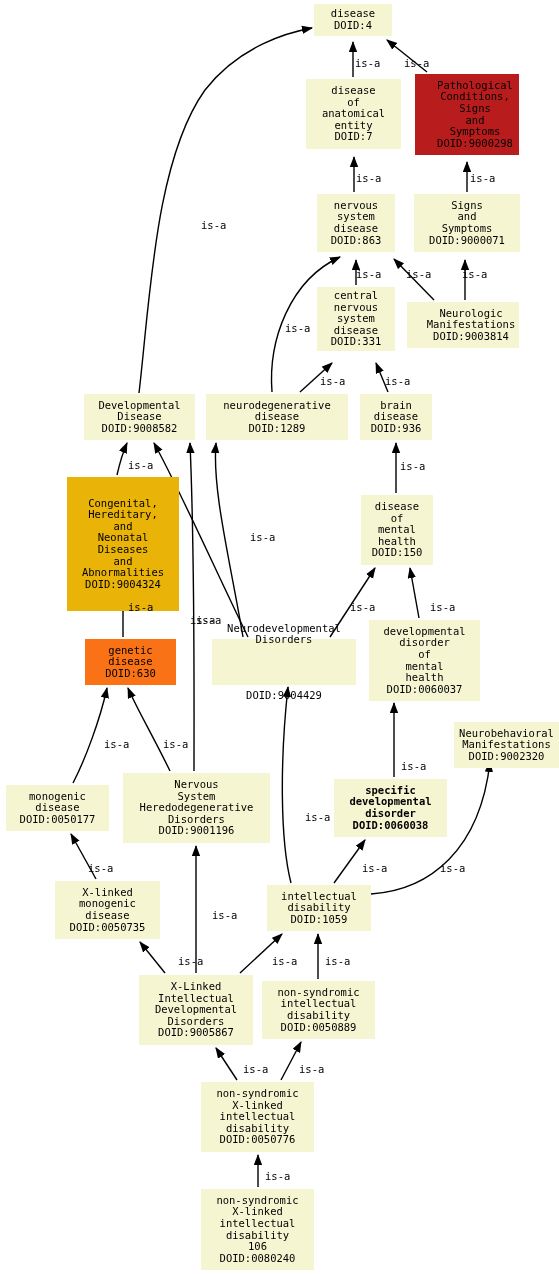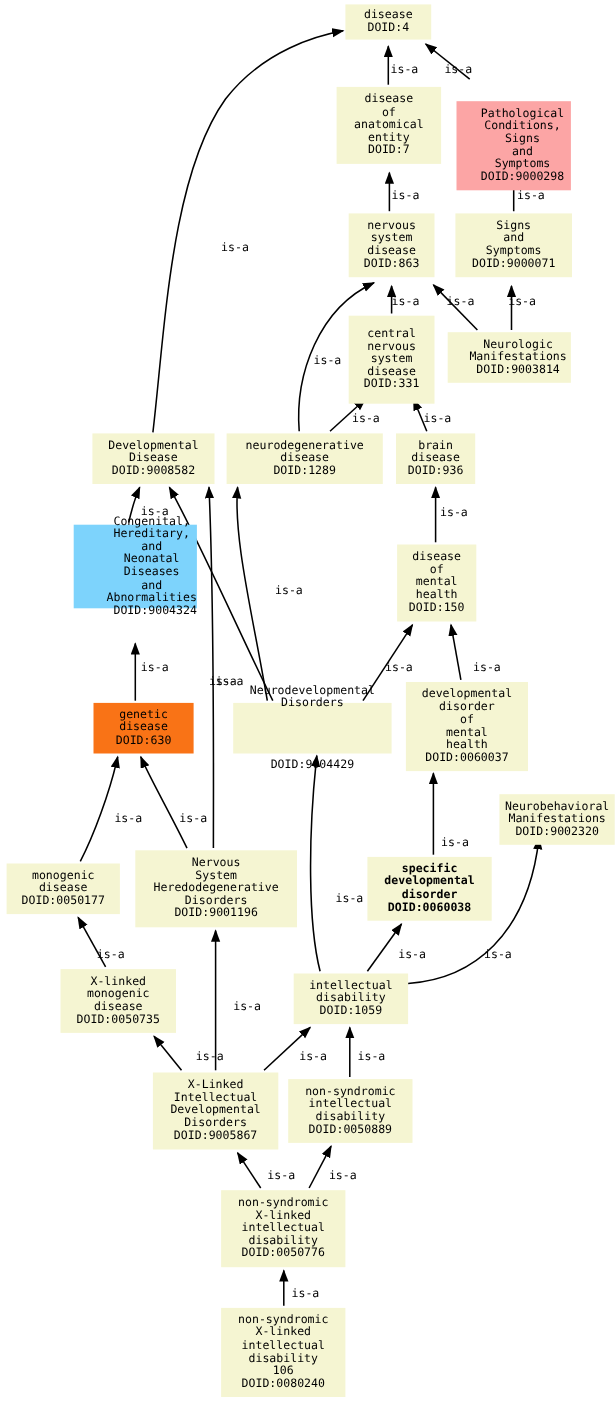--- a/index.html
+++ b/index.html
@@ -92,44 +92,44 @@
         <path d="M 281 1080 L 301 1042" fill="none" stroke="#000000" stroke-width="1.4" marker-end="url(#arrow)"></path>
         <path d="M 258 1187 L 258 1155" fill="none" stroke="#000000" stroke-width="1.4" marker-end="url(#arrow)"></path>
       </g>
   </svg>
   <div id="node-layer">
       <div class="node" style="left: 314px; top: 4px; width: 78px; height: 32px; background: rgb(245, 245, 210);"><div>disease</div><div>DOID:4</div></div>
       <div class="node" style="left: 306px; top: 79px; width: 95px; height: 70px; background: rgb(245, 245, 210);"><div>disease
 of
 anatomical
 entity</div><div>DOID:7</div></div>
-      <div class="node" style="left: 415px; top: 92px; width: 104px; height: 81px; background: #fca5a5; padding-left: 16px;"><div>Pathological
+      <div class="node" style="left: 415px; top: 74px; width: 104px; height: 81px; background: #b91c1c; padding-left: 16px;"><div>Pathological
 Conditions,
 Signs
 and
 Symptoms</div><div>DOID:9000298</div></div>
       <div class="node" style="left: 317px; top: 194px; width: 78px; height: 58px; background: rgb(245, 245, 210);"><div>nervous
 system
 disease</div><div>DOID:863</div></div>
       <div class="node" style="left: 414px; top: 194px; width: 106px; height: 58px; background: rgb(245, 245, 210);"><div>Signs
 and
 Symptoms</div><div>DOID:9000071</div></div>
-      <div class="node" style="left: 317px; top: 287px; width: 78px; height: 80px; background: rgb(245, 245, 210);"><div>central
+      <div class="node" style="left: 317px; top: 287px; width: 78px; height: 64px; background: rgb(245, 245, 210);"><div>central
 nervous
 system
 disease</div><div>DOID:331</div></div>
       <div class="node" style="left: 407px; top: 302px; width: 112px; height: 46px; background: rgb(245, 245, 210); padding-left: 16px;"><div>Neurologic
 Manifestations</div><div>DOID:9003814</div></div>
       <div class="node" style="left: 84px; top: 394px; width: 111px; height: 46px; background: rgb(245, 245, 210);"><div>Developmental
 Disease</div><div>DOID:9008582</div></div>
       <div class="node" style="left: 206px; top: 394px; width: 142px; height: 46px; background: rgb(245, 245, 210);"><div>neurodegenerative
 disease</div><div>DOID:1289</div></div>
       <div class="node" style="left: 360px; top: 394px; width: 72px; height: 46px; background: rgb(245, 245, 210);"><div>brain
 disease</div><div>DOID:936</div></div>
-      <div class="node" style="left: 67px; top: 477px; width: 112px; height: 76px; background: #7dd3fc; align-items: flex-end;"><div>Congenital,
+      <div class="node" style="left: 67px; top: 477px; width: 112px; height: 134px; background: #eab308;"><div>Congenital,
 Hereditary,
 and
 Neonatal
 Diseases
 and
 Abnormalities</div><div>DOID:9004324</div></div>
       <div class="node" style="left: 361px; top: 495px; width: 72px; height: 70px; background: rgb(245, 245, 210);"><div>disease
 of
 mental
 health</div><div>DOID:150</div></div>

